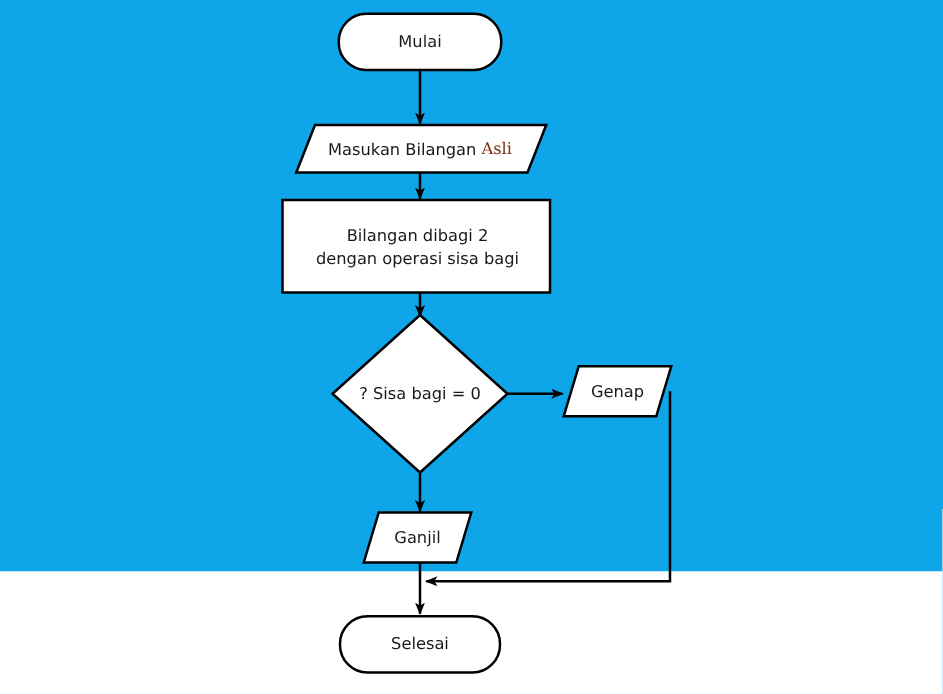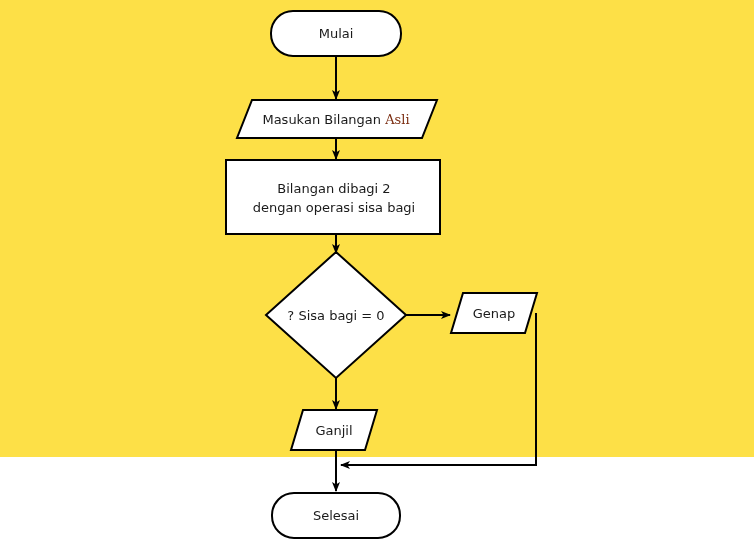--- a/index.html
+++ b/index.html
@@ -11,21 +11,21 @@
   body {
     width: 754px;
     height: 555px;
     font-family: "DejaVu Sans", sans-serif;
     overflow: hidden;
   }
   #canvas {
     position: relative;
     width: 754px;
     height: 457px;
-    background: #fde047;
+    background: #0ea5e9;
   }
   #flow-svg {
     position: absolute;
     top: 0;
     left: 0;
     width: 754px;
     height: 555px;
   }
   .node-shape {
     fill: #ffffff;

